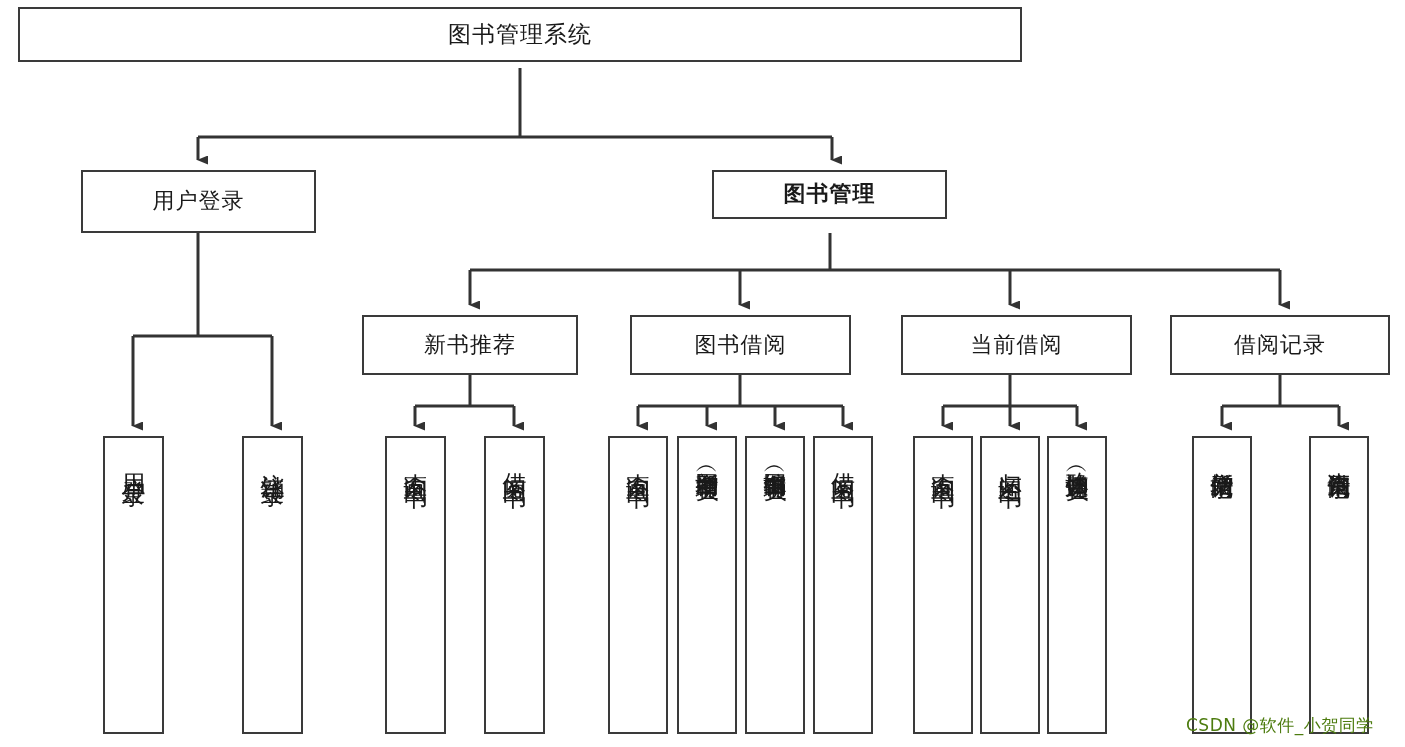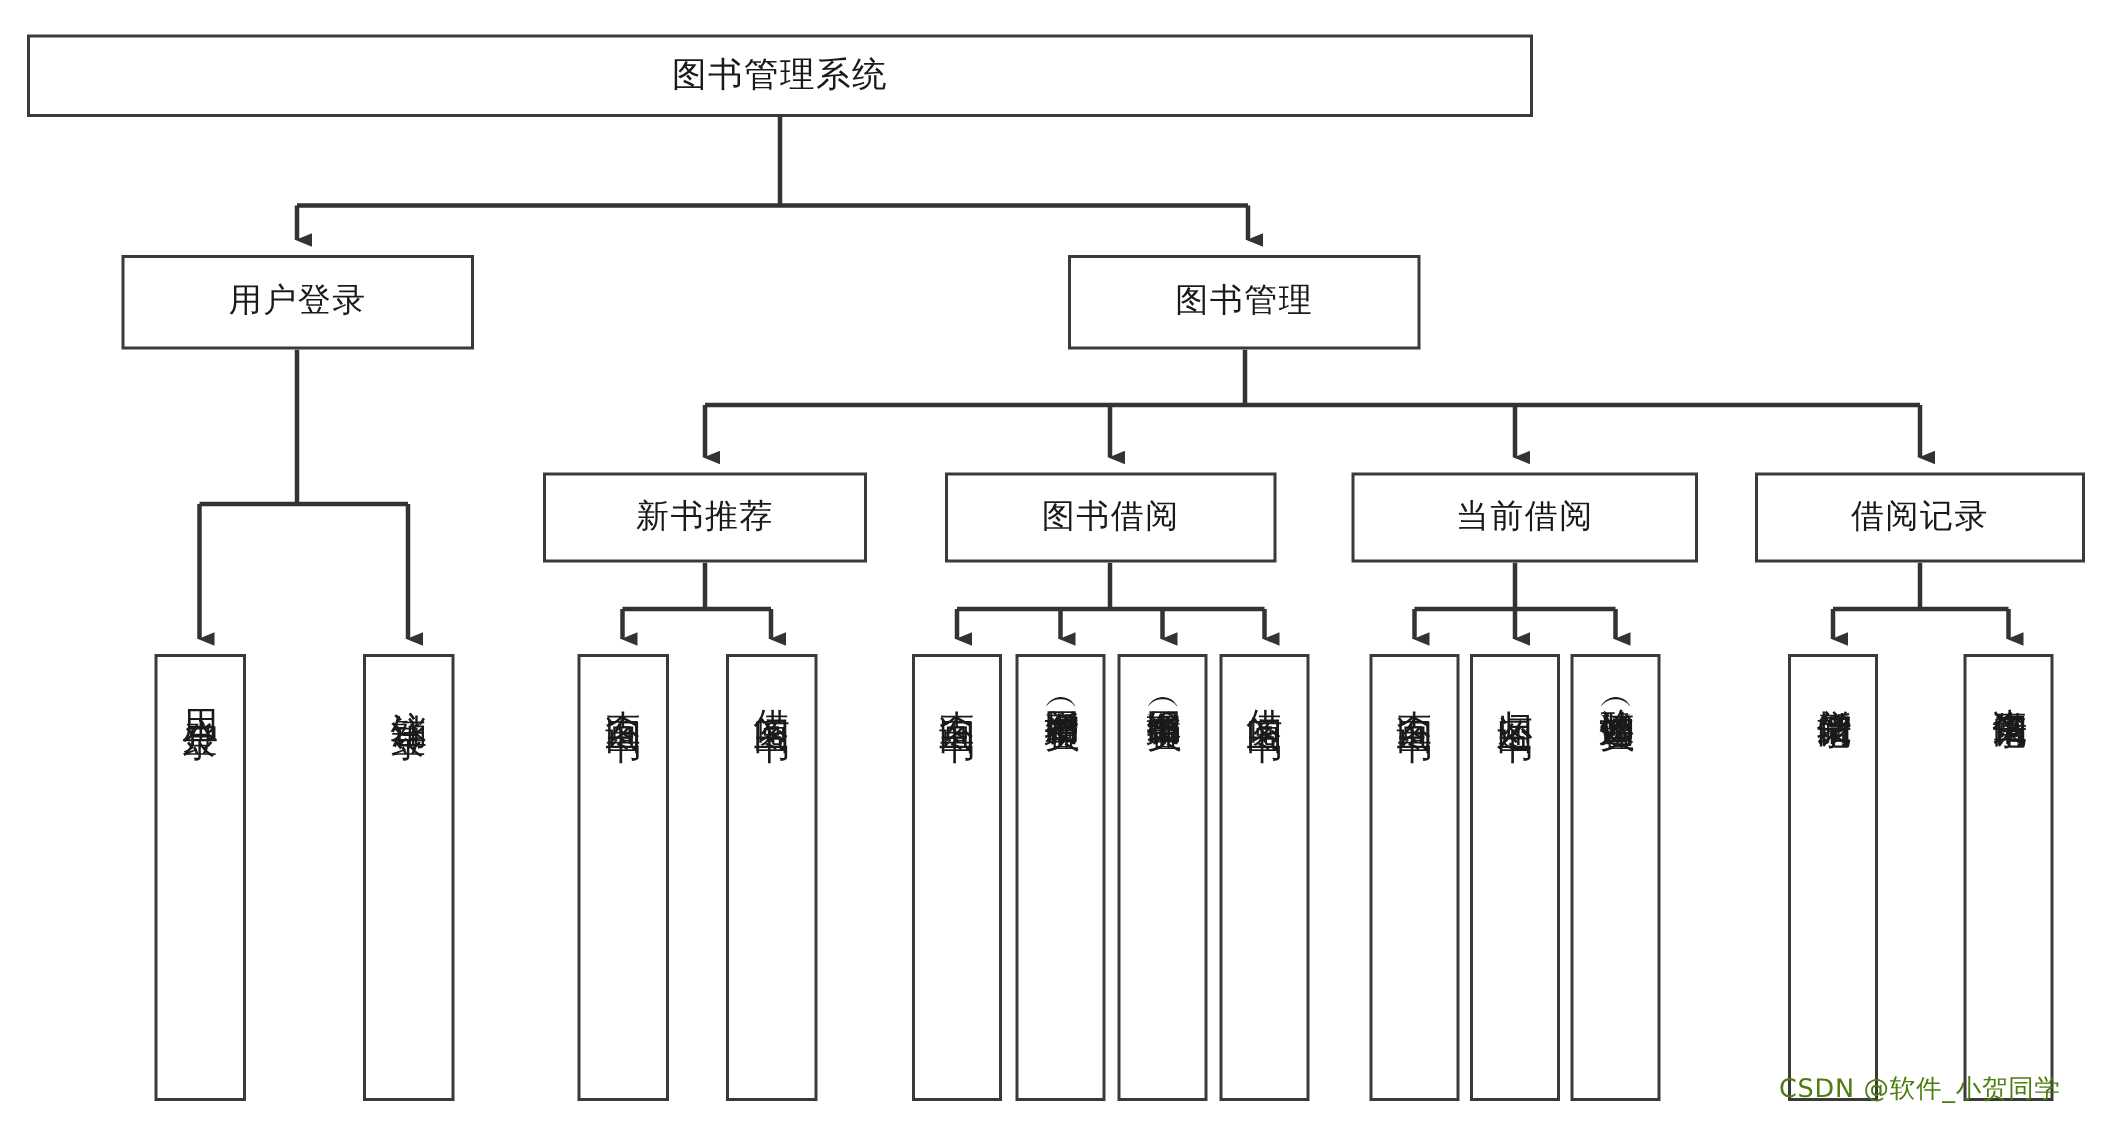--- a/index.html
+++ b/index.html
@@ -128,28 +128,28 @@
       <path d="M1010,406 L1010,426" marker-end="url(#arrowhead)"></path>
       <path d="M1077,406 L1077,426" marker-end="url(#arrowhead)"></path>
 
       <path d="M1280,375 L1280,406"></path>
       <path d="M1222,406 L1339,406"></path>
       <path d="M1222,406 L1222,426" marker-end="url(#arrowhead)"></path>
       <path d="M1339,406 L1339,426" marker-end="url(#arrowhead)"></path>
     </g>
   </svg>
 
-  <div class="node horiz root" style="left:18px; top:23px; width:1004px; height:55px;">
+  <div class="node horiz root" style="left:18px; top:7px; width:1004px; height:55px;">
     <span class="node-label">图书管理系统</span>
   </div>
 
   <div class="node horiz" style="left:81px; top:170px; width:235px; height:63px;">
     <span class="node-label">用户登录</span>
   </div>
-  <div class="node horiz" style="left:712px; top:170px; width:235px; height:63px;">
+  <div class="node horiz" style="left:712px; top:170px; width:235px; height:49px;font-weight:bold;">
     <span class="node-label">图书管理</span>
   </div>
 
   <div class="node horiz" style="left:362px; top:315px; width:216px; height:60px;">
     <span class="node-label">新书推荐</span>
   </div>
   <div class="node horiz" style="left:630px; top:315px; width:221px; height:60px;">
     <span class="node-label">图书借阅</span>
   </div>
   <div class="node horiz" style="left:901px; top:315px; width:231px; height:60px;">

